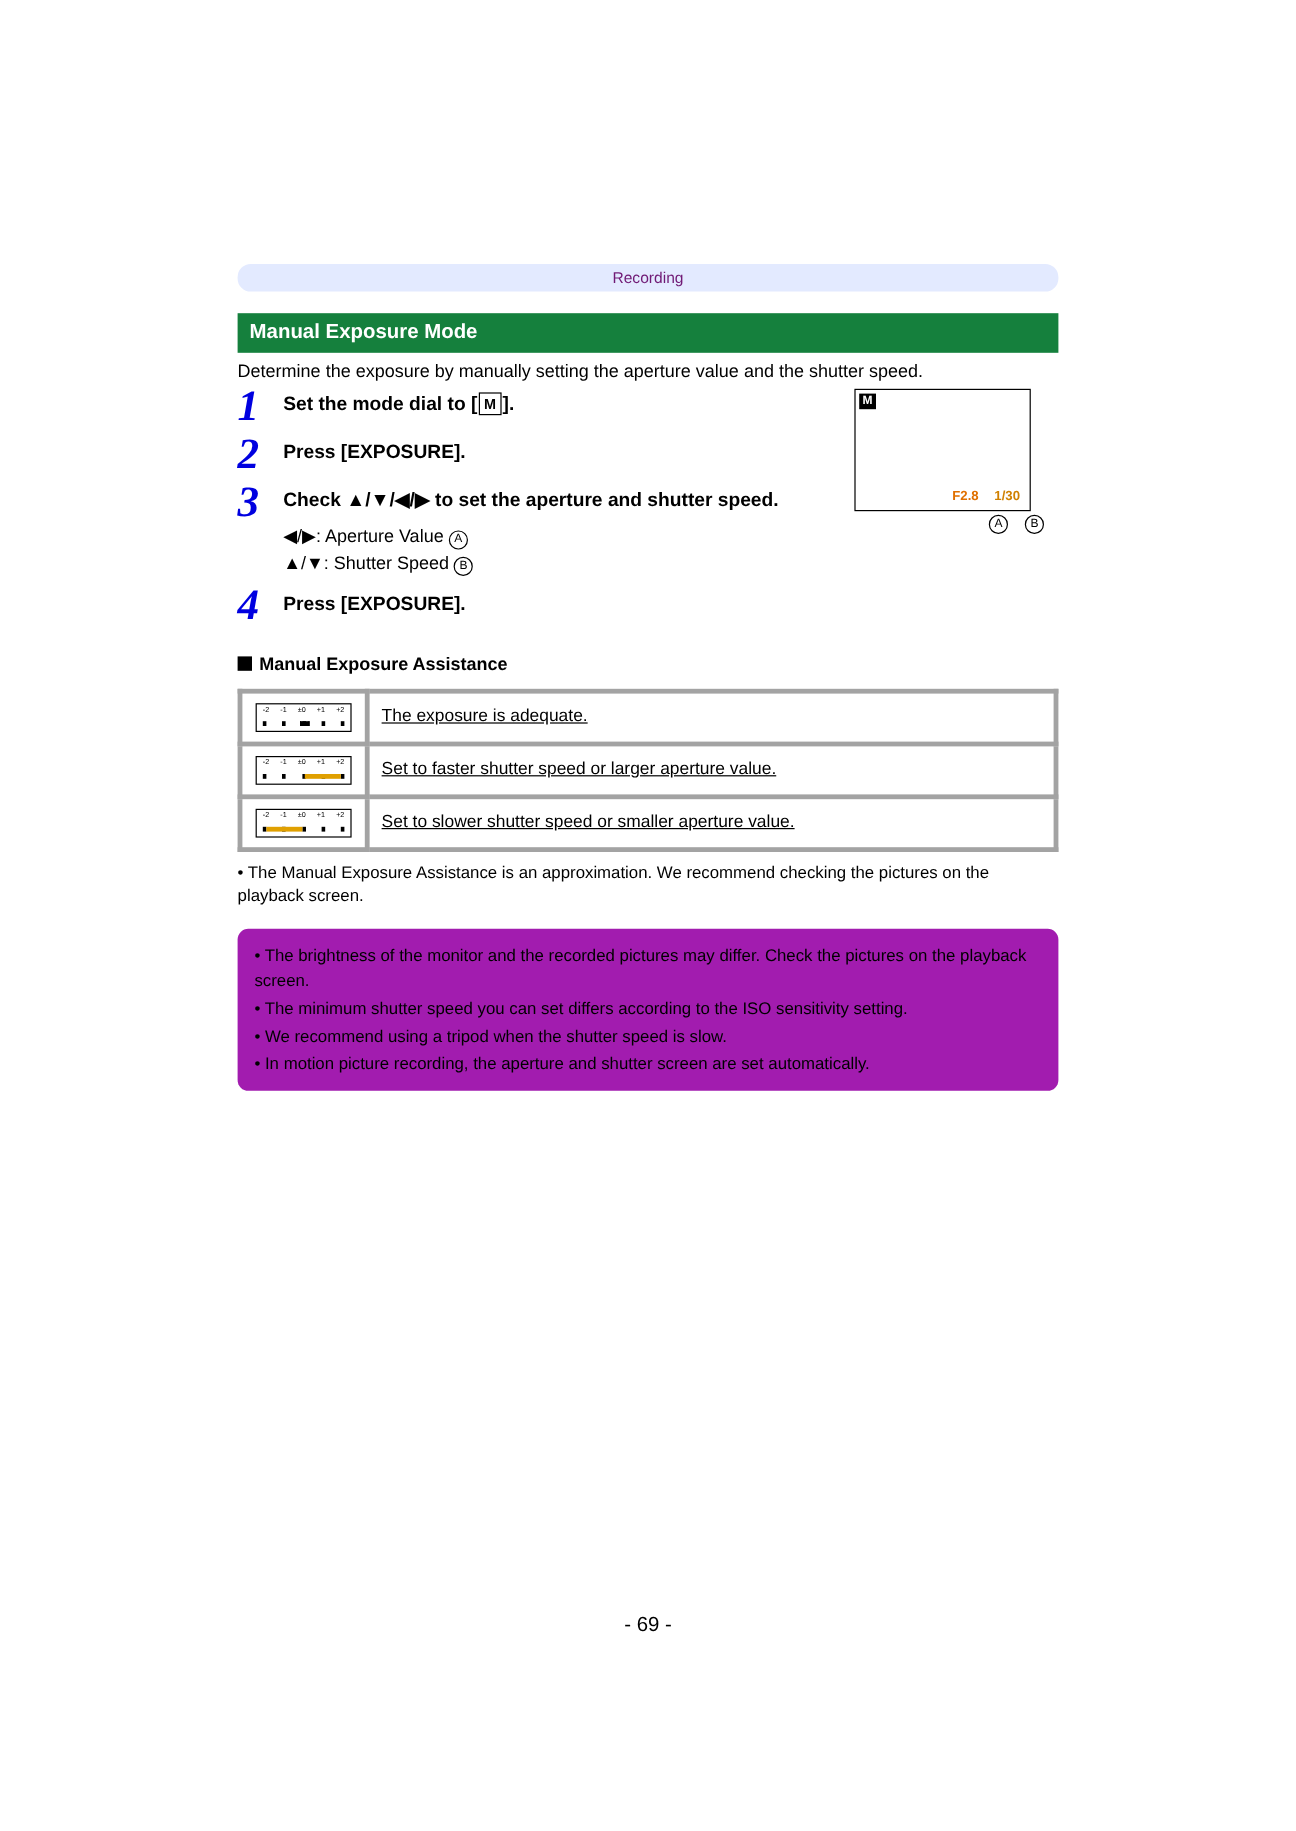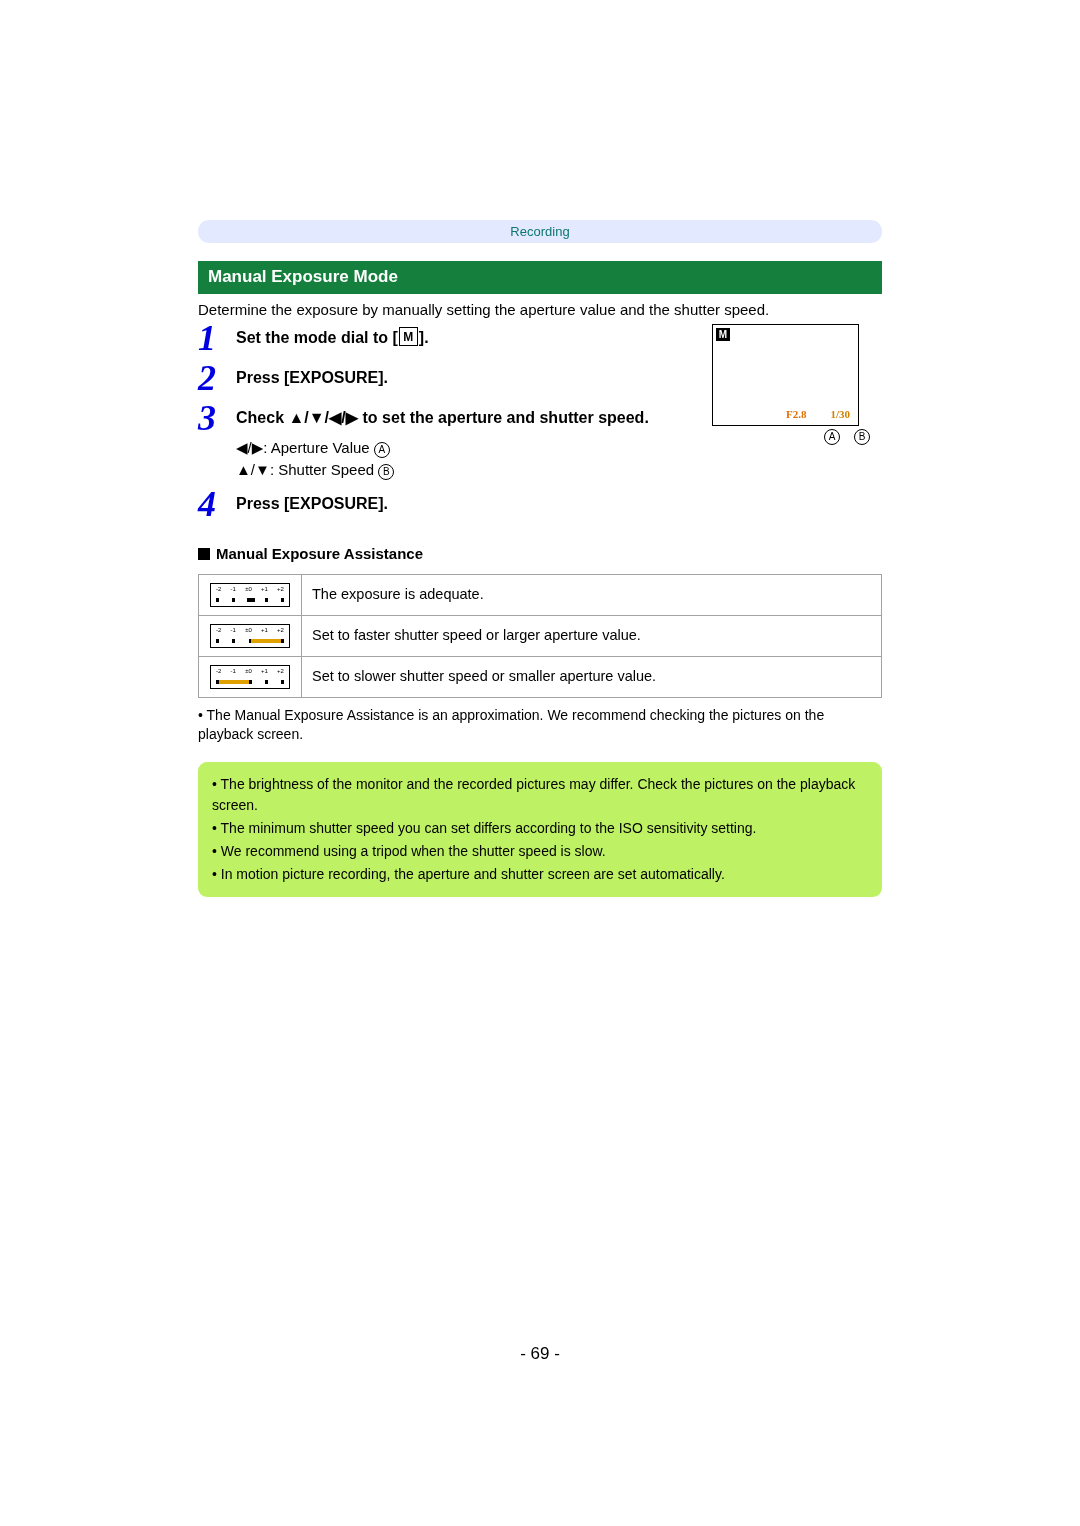--- a/index.html
+++ b/index.html
@@ -1,50 +1,50 @@
 <!DOCTYPE html>
 <html><head>
 <meta charset="utf-8">
 <style>
   html,body { margin:0; padding:0; background:#fff; }
   body { width:1080px; height:1526px; font-family:Arial,Helvetica,sans-serif; color:#000; }
   .page { padding:220px 198px 0 198px; font-size:15px; line-height:1.35; position:relative; height:100%; box-sizing:border-box;}
-  .breadcrumb-bar { background:#e3eaff; border-radius:11px; height:23px; display:flex; align-items:center; justify-content:center; font-size:13px; color:#0f766e; margin-bottom:18px;}
+  .breadcrumb-bar { background:#e3eaff; border-radius:11px; height:23px; display:flex; align-items:center; justify-content:center; font-size:13px; color:#701a75; margin-bottom:18px;}
   .section-bar { background:#15803d; color:#fff; font-weight:bold; padding:5px 10px; font-size:17px; margin-bottom:6px;}
   .intro { margin-bottom:0; }
   .step-row { display:flex; align-items:flex-start; margin-bottom:4px; }
   .step-num { font-family:"Times New Roman",serif; font-style:italic; font-weight:bold; color:#0000e0; font-size:36px; width:38px; line-height:1; flex:0 0 38px; text-align:left; padding-top:0px;}
   .step-body { flex:1 1 auto; font-size:16px; font-weight:bold; padding-top:7px;}
   .step-body .sub { font-weight:normal; font-size:15px; margin-top:8px; line-height:1.5;}
   .step-col { display:flex; }
   .step-text-col { flex:1 1 auto; }
   .screen-col { width:170px; margin-left:20px; }
   .screen-rect { width:145px; height:100px; border:1.5px solid #000; position:relative; background:#fff; margin-top:4px;}
   .m-badge { position:absolute; top:3px; left:3px; width:14px; height:13px; background:#000; color:#fff; font-size:10px; font-weight:bold; display:flex; align-items:center; justify-content:center;}
-  .screen-val { position:absolute; bottom:3px; right:8px; font-size:11px; color:#d08000; display:flex; gap:24px; font-weight:bold;font-family:Liberation Serif, serif;}
+  .screen-val { position:absolute; bottom:3px; right:8px; font-size:11px; color:#d08000; display:flex; gap:13px; font-weight:bold;}
   .screen-val span:first-child { color:#e07000;}
   .ab-labels { display:flex; justify-content:flex-end; gap:14px; padding-right:12px; margin-top:3px; font-size:11px;}
   .circled { display:inline-flex; width:14px; height:14px; border:1px solid #000; border-radius:50%; align-items:center; justify-content:center; font-size:10px; line-height:1;}
   .m-icon-inline { display:inline-flex; width:17px; height:17px; border:1.4px solid #000; align-items:center; justify-content:center; font-weight:bold; font-size:12px; vertical-align:text-bottom; margin:0 1px;}
   .bullet-square { display:inline-block; width:12px; height:12px; background:#000; margin:0 6px 0 0; vertical-align:baseline; position:relative; top:1px;}
   .assist-head { margin-top:18px; font-weight:bold; }
   .assist-intro { margin-top:3px;}
   table.assist { border-collapse:collapse; width:100%; margin-top:10px; }
-  table.assist td { border:1px solid #a3a3a3; padding:10px 10px; font-size:14.5px; vertical-align:middle;}
+  table.assist td { border:4px solid #a3a3a3; padding:10px 10px; font-size:14.5px; vertical-align:middle;text-decoration:underline;}
   table.assist td.icon-cell { width:90px; text-align:center; padding:8px 6px;}
   .ev-scale { border:1px solid #000; height:22px; width:78px; position:relative; background:#fff; margin:0 auto;}
   .ev-ticks { position:absolute; top:1px; left:5px; right:5px; display:flex; justify-content:space-between; font-size:6px; color:#000;}
   .ev-bar { position:absolute; height:4px; background:#e0a000; bottom:4px; }
   .ev-bar.center { left:36px; width:6px; border-left:1px solid #000; border-right:1px solid #000; background:#000;}
   .ev-bar.right { left:40px; width:30px;}
   .ev-bar.left { left:8px; width:30px;}
   .ev-dots { position:absolute; bottom:4px; left:5px; right:5px; display:flex; justify-content:space-between;}
   .ev-dots i { width:3px; height:4px; background:#000; display:block;}
   .footnote { font-size:14px; margin-top:8px; }
-  .grey-box { background:#bef264; border-radius:9px; padding:10px 14px; margin-top:18px; font-size:14px; line-height:1.5;}
+  .grey-box { background:#a21caf; border-radius:9px; padding:10px 14px; margin-top:18px; font-size:14px; line-height:1.5;}
   .grey-box div { margin:2px 0;}
   .page-num { position:absolute; bottom:160px; left:0; right:0; text-align:center; font-size:17px; color:#000;}
   .tri { font-family:Arial,sans-serif; }
 </style>
 </head>
 <body>
 
 <div class="page">
 
   <div class="breadcrumb-bar">Recording</div>

